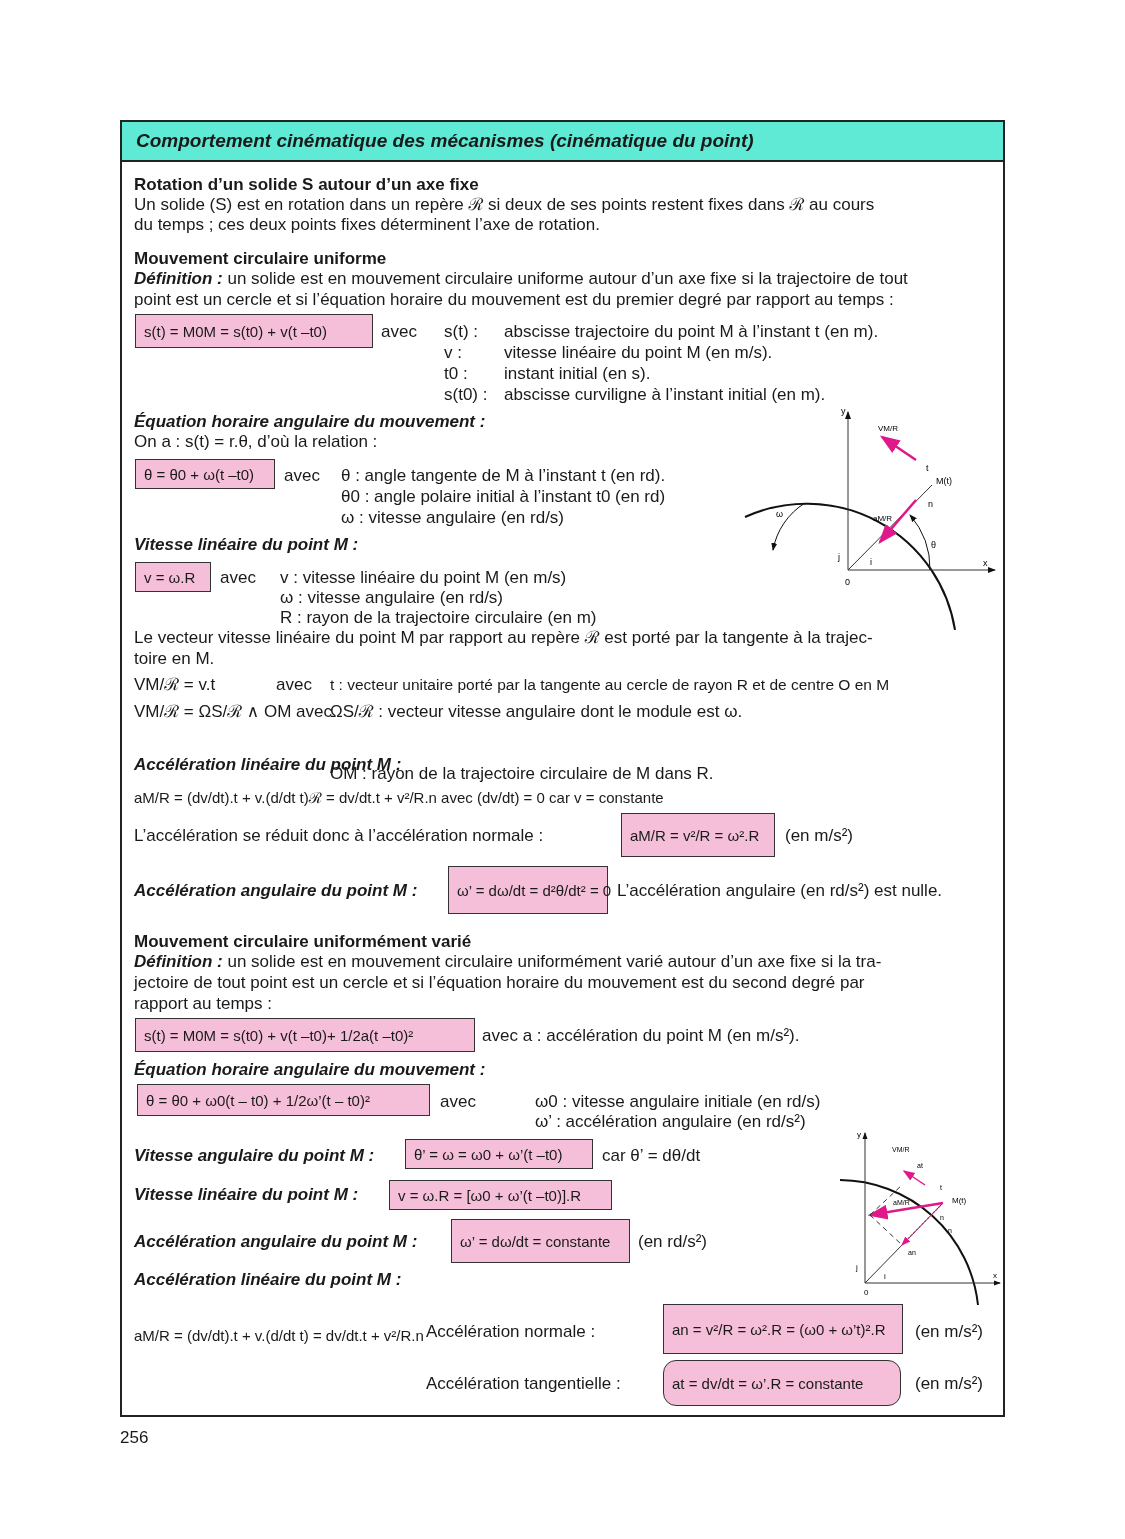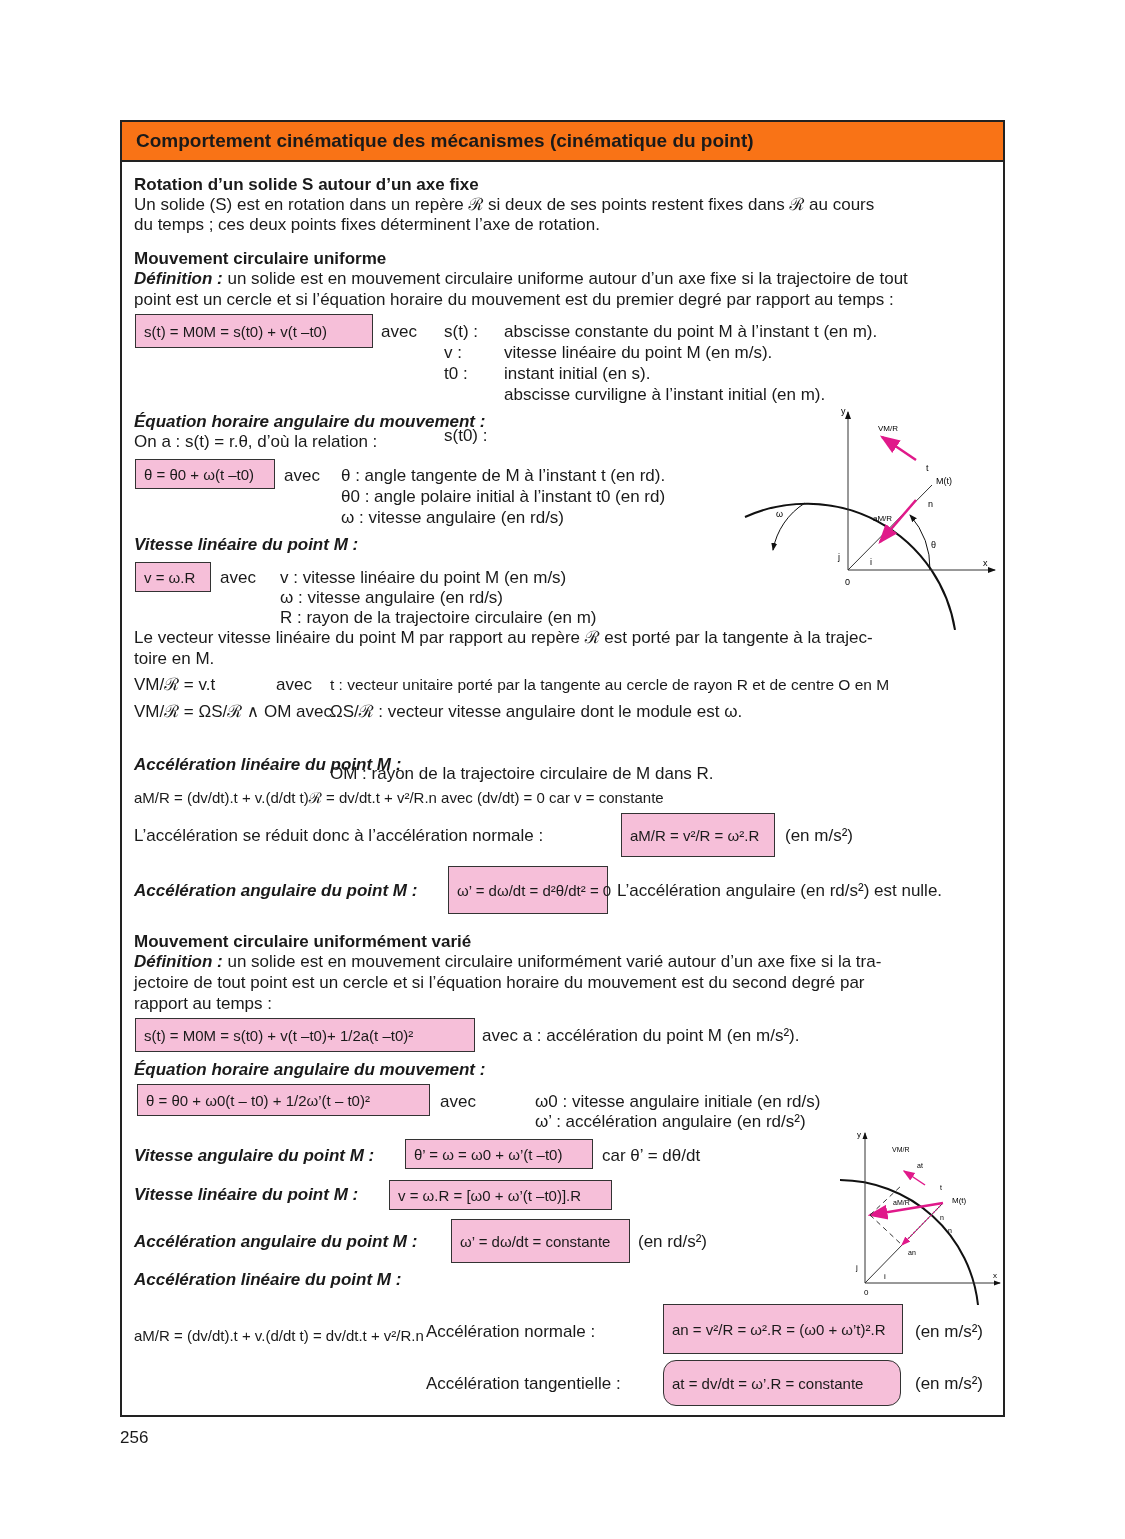--- a/index.html
+++ b/index.html
@@ -1,18 +1,18 @@
 <!DOCTYPE html>
 <html><head>
 <meta charset="utf-8">
 <style>
   html, body { margin:0; padding:0; background:#fff; }
   body { width:1125px; height:1539px; position:relative; font-family:"Liberation Sans", sans-serif; color:#1a1a1a; }
   .frame { position:absolute; left:120px; top:120px; width:885px; height:1297px; border:2px solid #222; box-sizing:border-box; }
-  .titlebar { position:absolute; left:0; top:0; right:0; height:38px; background:#f97316; border-bottom:2px solid #222; }
+  .titlebar { position:absolute; left:0; top:0; right:0; height:38px; background:#5eead4; border-bottom:2px solid #222;font-style:italic; }
   .titlebar span { position:absolute; left:14px; top:8px; font-weight:bold; font-size:19px; }
   .t { position:absolute; font-size:17px; white-space:nowrap; line-height:20px; }
   .b { font-weight:bold; }
   .bi { font-weight:bold; font-style:italic; }
   .box { position:absolute; background:#f6bfd9; border:1.5px solid #333; box-sizing:border-box; font-size:15px; white-space:nowrap; display:flex; align-items:center; padding:0 8px; }
   .pn { position:absolute; left:120px; top:1428px; font-size:17px; }
   svg text { font-family:"Liberation Sans", sans-serif; }
 </style>
 </head>
 <body>
@@ -27,26 +27,26 @@
 <div class="t" style="left:134px;top:195px;">Un solide (S) est en rotation dans un repère ℛ si deux de ses points restent fixes dans ℛ au cours</div>
 <div class="t" style="left:134px;top:215px;">du temps ; ces deux points fixes déterminent l’axe de rotation.</div>
 
 <div class="t b" style="left:134px;top:249px;">Mouvement circulaire uniforme</div>
 <div class="t" style="left:134px;top:269px;"><span class="bi">Définition :</span><span> un solide est en mouvement circulaire uniforme autour d’un axe fixe si la trajectoire de tout</span></div>
 <div class="t" style="left:134px;top:290px;">point est un cercle et si l’équation horaire du mouvement est du premier degré par rapport au temps :</div>
 
 <div class="box" style="left:135px;top:314px;width:238px;height:34px;">s(t) = M0M = s(t0) + v(t –t0)</div>
 <div class="t" style="left:381px;top:322px;">avec</div>
 <div class="t" style="left:444px;top:322px;">s(t) :</div>
-<div class="t" style="left:504px;top:322px;">abscisse constante du point M à l’instant t (en m).</div>
+<div class="t" style="left:504px;top:322px;">abscisse trajectoire du point M à l’instant t (en m).</div>
 <div class="t" style="left:444px;top:343px;">v :</div>
 <div class="t" style="left:504px;top:343px;">vitesse linéaire du point M (en m/s).</div>
 <div class="t" style="left:444px;top:364px;">t0 :</div>
 <div class="t" style="left:504px;top:364px;">instant initial (en s).</div>
-<div class="t" style="left:444px;top:385px;margin-top:41px;">s(t0) :</div>
+<div class="t" style="left:444px;top:385px;">s(t0) :</div>
 <div class="t" style="left:504px;top:385px;">abscisse curviligne à l’instant initial (en m).</div>
 
 <div class="t bi" style="left:134px;top:412px;">Équation horaire angulaire du mouvement :</div>
 <div class="t" style="left:134px;top:432px;">On a : s(t) = r.θ, d’où la relation :</div>
 <div class="box" style="left:135px;top:459px;width:140px;height:30px;">θ = θ0 + ω(t –t0)</div>
 <div class="t" style="left:284px;top:466px;">avec</div>
 <div class="t" style="left:341px;top:466px;">θ : angle tangente de M à l’instant t (en rd).</div>
 <div class="t" style="left:341px;top:487px;">θ0 : angle polaire initial à l’instant t0 (en rd)</div>
 <div class="t" style="left:341px;top:508px;">ω : vitesse angulaire (en rd/s)</div>
 

